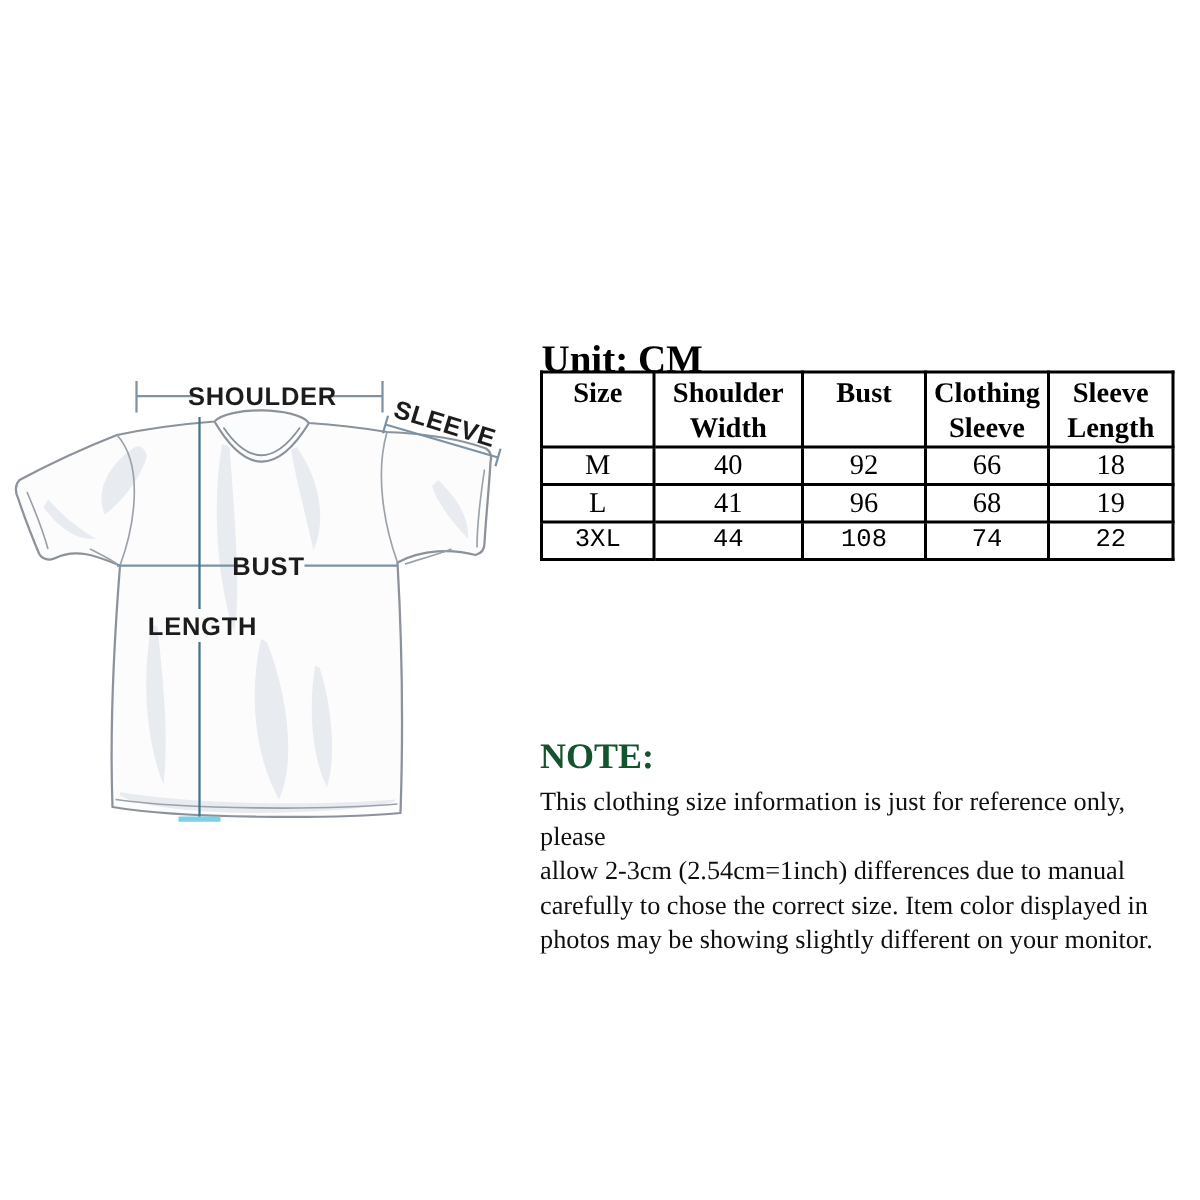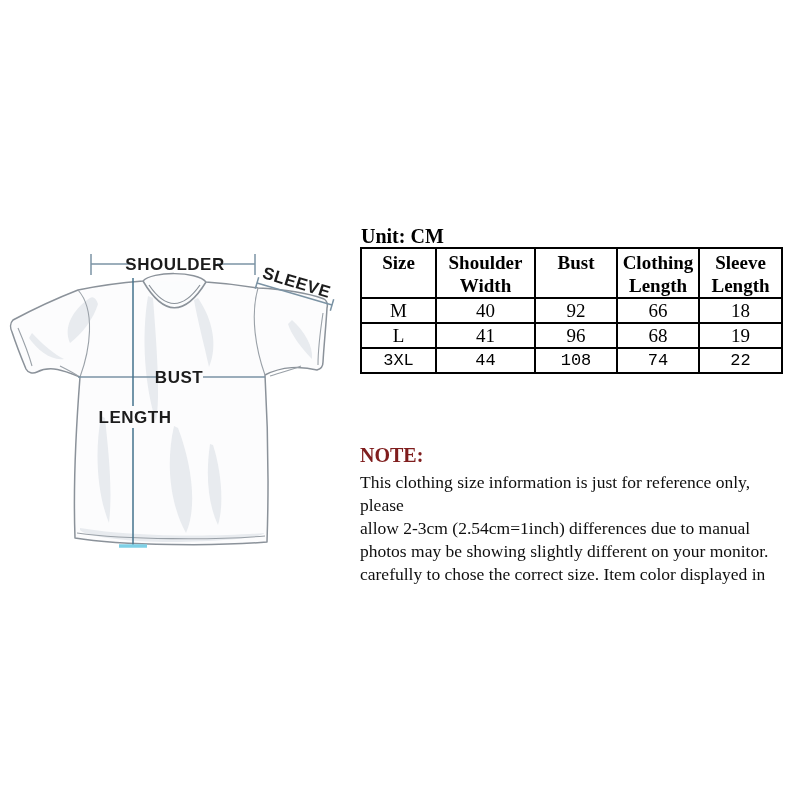--- a/index.html
+++ b/index.html
@@ -9,41 +9,41 @@
   }
   
   .tshirt-svg { position:absolute; left:2px; top:238px; }
   .mlabel {
     font-family:"Liberation Sans", sans-serif;
     font-weight:bold; font-size:17px; fill:#1c1c1c; letter-spacing:0.5px;
   }
   
   .unit-label {
     position:absolute; left:361px; top:225px;
-    font-weight:bold; font-size:20px; color:#000;
+    font-weight:bold; font-size:26px; color:#000;
   }
   table.size-table {
     position:absolute; left:360px; top:247px;
     border-collapse:collapse; table-layout:fixed; width:421px;
     font-family:"Liberation Serif", serif;
   }
   .size-table th, .size-table td {
     border:2px solid #000; text-align:center; padding:0; overflow:hidden;
   }
   .size-table th {
     font-size:19px; font-weight:bold; vertical-align:top;
     line-height:23px; padding-top:2px; height:45px;
   }
   .size-table td { font-size:19px; height:23px; line-height:23px; }
   .size-table tr.sans-row td {
     font-family:Liberation Mono, monospace; font-size:17px;
   }
   
   .note { position:absolute; left:360px; top:444px; width:430px; }
-  .note-title { font-weight:bold; font-size:20px; color:#7f1d1d; margin-bottom:4px; }
+  .note-title { font-weight:bold; font-size:24px; color:#14532d; margin-bottom:4px;margin-top:48px; }
   .note-line { font-size:17.5px; line-height:23px; color:#0f0f0f; }
 </style>
 </head>
 <body>
 
 <div class="canvas">
 
   <svg class="tshirt-svg" width="350" height="320" viewBox="0 0 350 320">
 
     <path d="M141,43
@@ -124,21 +124,21 @@
         <col style="width:99px">
         <col style="width:82px">
       <col style="width:82px">
         <col style="width:83px">
     </colgroup>
     <thead>
       <tr>
         <th>Size</th>
         <th>Shoulder Width</th>
         <th>Bust</th>
-        <th>Clothing Length</th>
+        <th>Clothing Sleeve</th>
         <th>Sleeve Length</th>
       </tr>
     </thead>
     <tbody>
       <tr>
         <td>M</td>
         <td>40</td>
         <td>92</td>
         <td>66</td>
         <td>18</td>
@@ -157,17 +157,17 @@
         <td>74</td>
         <td>22</td>
       </tr>
     </tbody>
   </table>
 
   <div class="note">
     <div class="note-title">NOTE:</div>
     <div class="note-line">This clothing size information is just for reference only, please</div>
     <div class="note-line">allow 2-3cm (2.54cm=1inch) differences due to manual</div>
+    <div class="note-line">carefully to chose the correct size. Item color displayed in</div>
     <div class="note-line">photos may be showing slightly different on your monitor.</div>
-    <div class="note-line">carefully to chose the correct size. Item color displayed in</div>
   </div>
 
 </div>
 
 </body></html>

